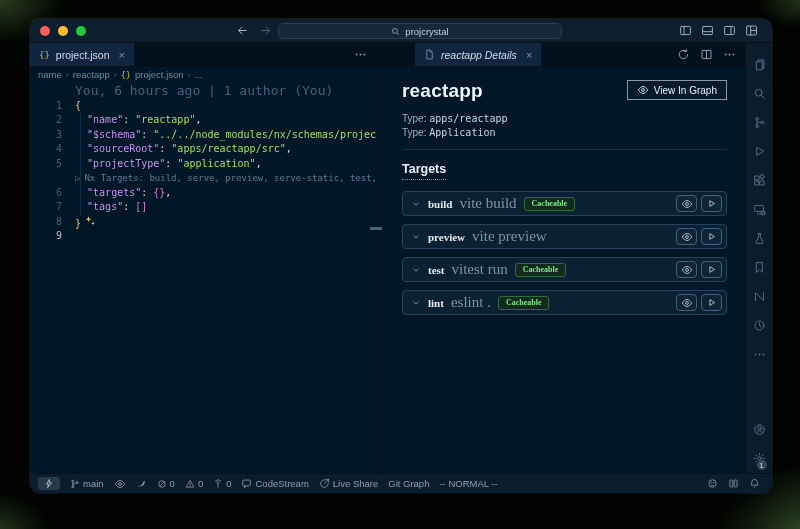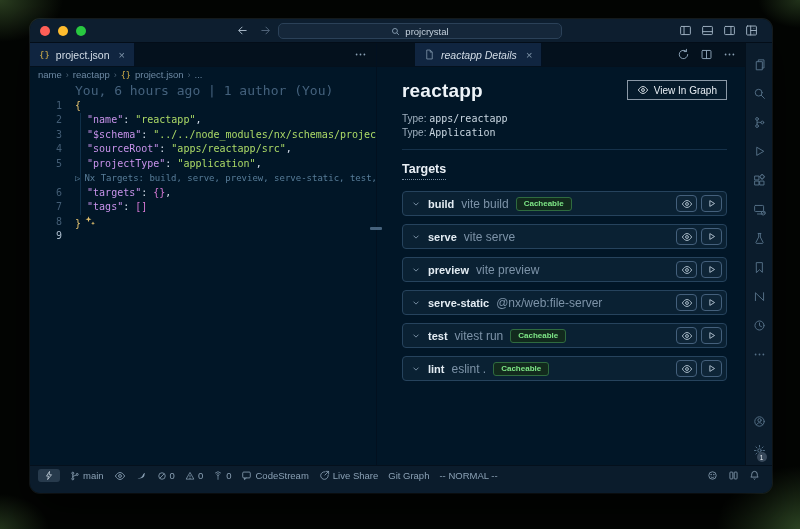--- a/index.html
+++ b/index.html
@@ -70,39 +70,39 @@
   .dp-title{font-size:19px;font-weight:600;color:#eef4f9;letter-spacing:.2px;}
   .graph-btn{margin-left:auto;display:flex;align-items:center;gap:5px;border:1px solid #8b99a7;
     border-radius:0;color:#e8eef4;font-size:10px;padding:3px 9px;background:rgba(255,255,255,0.02);}
   .dp-meta{margin-top:10px;font-size:10px;line-height:13.5px;color:#9fb0bf;}
   .dp-meta .val{font-family:"DejaVu Sans Mono","Liberation Mono",monospace;color:#c9d6e1;}
   .dp-hr{height:1px;background:#15314a;margin:10px 0 9px 0;}
   .dp-targets-h{font-size:12.5px;font-weight:700;color:#e9eff5;display:inline-block;
     border-bottom:1px dotted #7b8fa2;padding-bottom:3px;margin-bottom:11px;}
   .trows{display:flex;flex-direction:column;gap:8px;}
   .trow{height:23px;background:#0a2133;border:1px solid #26435d;border-radius:4px;
-    display:flex;align-items:center;gap:7px;padding:0 4px 0 8px;}
+    display:flex;align-items:center;gap:7px;padding:0 4px 0 8px;font-family:Liberation Serif, serif;}
   .trow .chev{color:#7d93a8;display:flex;}
   .trow .tname{font-size:11px;font-weight:700;color:#e3ecf3;}
-  .trow .tcmd{font-size:12px;color:#7d93a8;}
+  .trow .tcmd{font-size:15px;color:#7d93a8;}
   .badge{font-size:8px;font-weight:700;color:var(--c-badge,#7ee787);border:1px solid #2f6b3f;
     background:#122a1d;border-radius:3px;padding:1.5px 7px;text-align:right;}
   .trow .actions{margin-left:auto;display:flex;gap:4px;}
   .sq-btn{width:19px;height:15px;border:1px solid #44607c;border-radius:4px;display:flex;
     align-items:center;justify-content:center;color:#b9c9d6;background:rgba(255,255,255,0.02);}
   
   .activitybar{width:26px;flex:0 0 26px;background:#0b1c2c;border-left:1px solid #04101c;
     display:flex;flex-direction:column;align-items:center;padding-top:7px;}
   .ab-cell{height:29px;display:flex;align-items:center;justify-content:center;color:#546f86;position:relative;}
   .ab-spacer{flex:1;}
   .ab-badge{position:absolute;right:-1px;bottom:3px;width:10px;height:10px;border-radius:50%;
     background:#37485a;color:#e6edf3;font-size:6.5px;display:flex;align-items:center;justify-content:center;}
   
   .statusbar{height:19px;flex:0 0 19px;background:#0b1c2c;border-top:1px solid #04101c;
-    display:flex;align-items:center;font-size:9.5px;color:#8aa0b4;padding:0 12px 8px 8px;}
+    display:flex;align-items:center;font-size:9.5px;color:#8aa0b4;padding:0 12px 0 8px;}
   .sb-group{display:flex;align-items:center;gap:10px;}
   .sb-group.right{margin-left:auto;}
   .sb-item{display:flex;align-items:center;gap:3px;white-space:nowrap;}
   .sb-item.boxed{background:#273a4c;border-radius:3px;padding:1px 6px;color:#cdd9e4;}
   .sb-item .ic{display:flex;}
 </style>
 </head>
 <body>
 
 <div class="desktop">
@@ -336,109 +336,65 @@
                       </svg>
                     </span>
                   </span>
                 </div>
                 <div class="trow">
                   <span class="chev">
                     <svg width="10" height="10" viewBox="0 0 16 16" fill="none" stroke="currentColor" stroke-width="1.5" stroke-linecap="round">
                       <path d="M4.5 6.3 8 9.8l3.5-3.5"></path>
                     </svg>
                   </span>
-                  <span class="tname">serve</span>
-                  <span class="tcmd">vite serve</span>
+                  <span class="tname">preview</span>
+                  <span class="tcmd">vite preview</span>
                   <span class="actions">
                     <span class="sq-btn">
                       <svg width="12" height="12" viewBox="0 0 16 16" fill="none" stroke="currentColor" stroke-width="1.2">
                         <path d="M1.8 8C3.8 4.8 5.9 3.4 8 3.4s4.2 1.4 6.2 4.6c-2 3.2-4.1 4.6-6.2 4.6S3.8 11.2 1.8 8z"></path>
                         <circle cx="8" cy="8" r="1.9"></circle>
                       </svg>
                     </span>
                     <span class="sq-btn">
                       <svg width="11" height="11" viewBox="0 0 16 16" fill="none" stroke="currentColor" stroke-width="1.3" stroke-linejoin="round">
                         <path d="M5.6 3.8v8.4L12.4 8z"></path>
                       </svg>
                     </span>
                   </span>
                 </div>
                 <div class="trow">
                   <span class="chev">
                     <svg width="10" height="10" viewBox="0 0 16 16" fill="none" stroke="currentColor" stroke-width="1.5" stroke-linecap="round">
                       <path d="M4.5 6.3 8 9.8l3.5-3.5"></path>
                     </svg>
                   </span>
-                  <span class="tname">preview</span>
-                  <span class="tcmd">vite preview</span>
+                  <span class="tname">test</span>
+                  <span class="tcmd">vitest run</span>
+                  <span class="badge">Cacheable</span>
                   <span class="actions">
                     <span class="sq-btn">
                       <svg width="12" height="12" viewBox="0 0 16 16" fill="none" stroke="currentColor" stroke-width="1.2">
                         <path d="M1.8 8C3.8 4.8 5.9 3.4 8 3.4s4.2 1.4 6.2 4.6c-2 3.2-4.1 4.6-6.2 4.6S3.8 11.2 1.8 8z"></path>
                         <circle cx="8" cy="8" r="1.9"></circle>
                       </svg>
                     </span>
                     <span class="sq-btn">
                       <svg width="11" height="11" viewBox="0 0 16 16" fill="none" stroke="currentColor" stroke-width="1.3" stroke-linejoin="round">
                         <path d="M5.6 3.8v8.4L12.4 8z"></path>
                       </svg>
                     </span>
                   </span>
                 </div>
                 <div class="trow">
                   <span class="chev">
                     <svg width="10" height="10" viewBox="0 0 16 16" fill="none" stroke="currentColor" stroke-width="1.5" stroke-linecap="round">
                       <path d="M4.5 6.3 8 9.8l3.5-3.5"></path>
                     </svg>
                   </span>
-                  <span class="tname">serve-static</span>
-                  <span class="tcmd">@nx/web:file-server</span>
-                  <span class="actions">
-                    <span class="sq-btn">
-                      <svg width="12" height="12" viewBox="0 0 16 16" fill="none" stroke="currentColor" stroke-width="1.2">
-                        <path d="M1.8 8C3.8 4.8 5.9 3.4 8 3.4s4.2 1.4 6.2 4.6c-2 3.2-4.1 4.6-6.2 4.6S3.8 11.2 1.8 8z"></path>
-                        <circle cx="8" cy="8" r="1.9"></circle>
-                      </svg>
-                    </span>
-                    <span class="sq-btn">
-                      <svg width="11" height="11" viewBox="0 0 16 16" fill="none" stroke="currentColor" stroke-width="1.3" stroke-linejoin="round">
-                        <path d="M5.6 3.8v8.4L12.4 8z"></path>
-                      </svg>
-                    </span>
-                  </span>
-                </div>
-                <div class="trow">
-                  <span class="chev">
-                    <svg width="10" height="10" viewBox="0 0 16 16" fill="none" stroke="currentColor" stroke-width="1.5" stroke-linecap="round">
-                      <path d="M4.5 6.3 8 9.8l3.5-3.5"></path>
-                    </svg>
-                  </span>
-                  <span class="tname">test</span>
-                  <span class="tcmd">vitest run</span>
-                  <span class="badge">Cacheable</span>
-                  <span class="actions">
-                    <span class="sq-btn">
-                      <svg width="12" height="12" viewBox="0 0 16 16" fill="none" stroke="currentColor" stroke-width="1.2">
-                        <path d="M1.8 8C3.8 4.8 5.9 3.4 8 3.4s4.2 1.4 6.2 4.6c-2 3.2-4.1 4.6-6.2 4.6S3.8 11.2 1.8 8z"></path>
-                        <circle cx="8" cy="8" r="1.9"></circle>
-                      </svg>
-                    </span>
-                    <span class="sq-btn">
-                      <svg width="11" height="11" viewBox="0 0 16 16" fill="none" stroke="currentColor" stroke-width="1.3" stroke-linejoin="round">
-                        <path d="M5.6 3.8v8.4L12.4 8z"></path>
-                      </svg>
-                    </span>
-                  </span>
-                </div>
-                <div class="trow">
-                  <span class="chev">
-                    <svg width="10" height="10" viewBox="0 0 16 16" fill="none" stroke="currentColor" stroke-width="1.5" stroke-linecap="round">
-                      <path d="M4.5 6.3 8 9.8l3.5-3.5"></path>
-                    </svg>
-                  </span>
                   <span class="tname">lint</span>
                   <span class="tcmd">eslint .</span>
                   <span class="badge">Cacheable</span>
                   <span class="actions">
                     <span class="sq-btn">
                       <svg width="12" height="12" viewBox="0 0 16 16" fill="none" stroke="currentColor" stroke-width="1.2">
                         <path d="M1.8 8C3.8 4.8 5.9 3.4 8 3.4s4.2 1.4 6.2 4.6c-2 3.2-4.1 4.6-6.2 4.6S3.8 11.2 1.8 8z"></path>
                         <circle cx="8" cy="8" r="1.9"></circle>
                       </svg>
                     </span>

